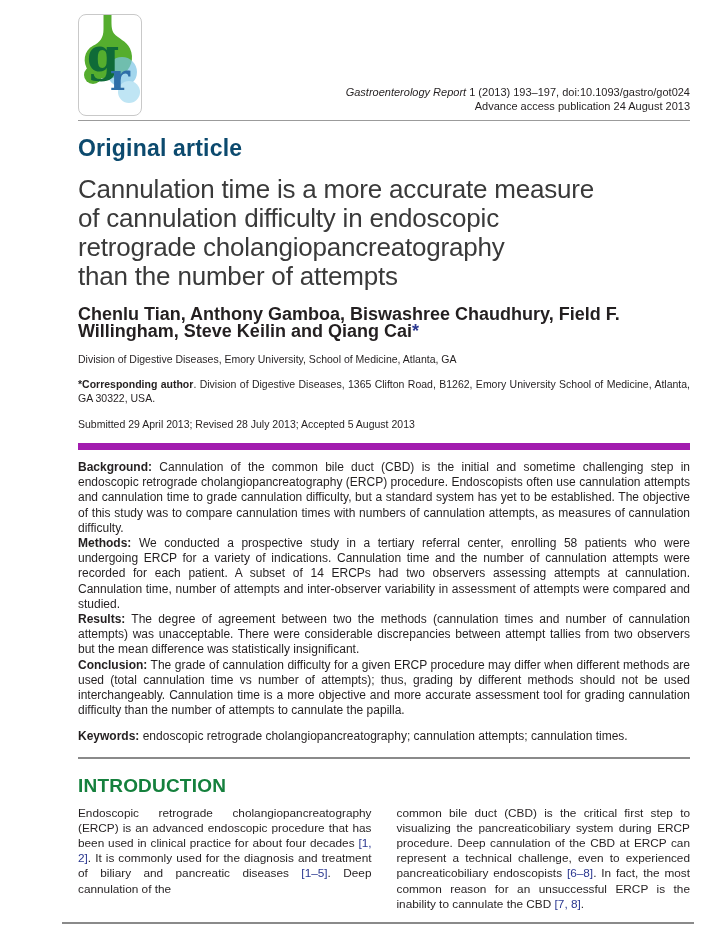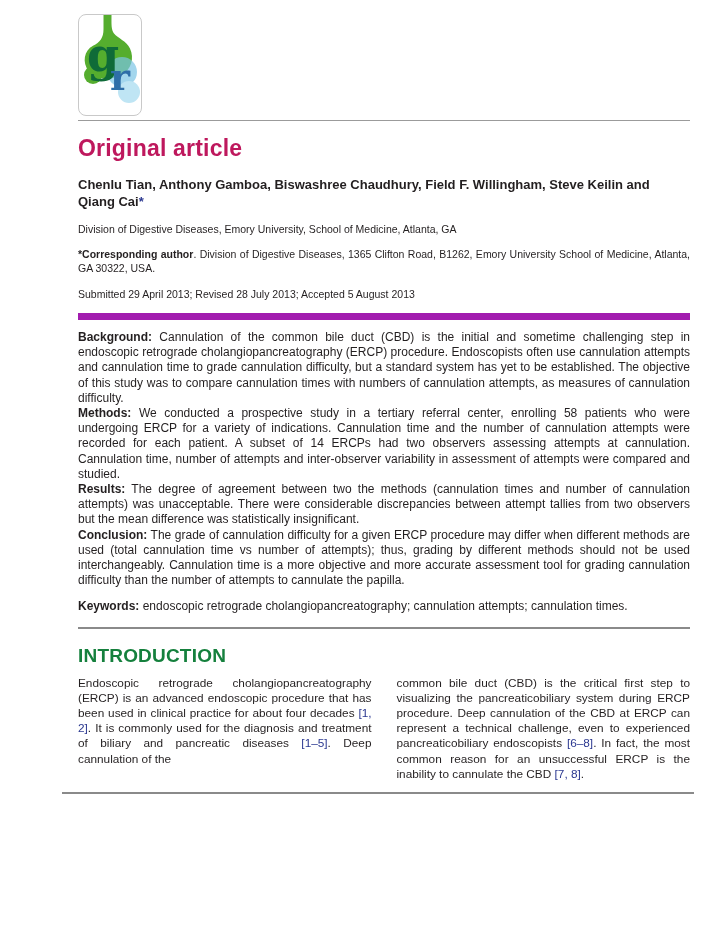--- a/index.html
+++ b/index.html
@@ -16,28 +16,28 @@
   .logo {
     width:62px; height:100px; border:1px solid #c9c9c9; border-radius:8px;
     background:#fff; overflow:hidden; flex:0 0 auto;
   }
   .citation { text-align:right; font-size:11px; line-height:14px; padding-bottom:3px; color:#231f20; }
   .citation .ital { font-style:italic; }
 
   hr.thin { border:none; border-top:1px solid #9b9b9b; margin:4px 0 0 0; }
 
   .kicker {
-    color:#be185d; font-size:23px; line-height:26px; font-weight:bold;
+    color:#0c4a6e; font-size:23px; line-height:26px; font-weight:bold;
     margin:14px 0 0 0; letter-spacing:0.2px;
   }
   .title {
     font-size:26px; line-height:29px; font-weight:normal; color:#3a3a3a;
     margin:14px 0 0 0; white-space:pre-line; letter-spacing:-0.2px;
   }
-  .authors { font-weight:bold; font-size:13px; line-height:17px; margin-top:15px; max-width:600px; }
+  .authors { font-weight:bold; font-size:18px; line-height:17px; margin-top:15px; max-width:600px; }
   .navy { color:#2b3890; }
   .affil { font-size:10.5px; line-height:13px; margin-top:13px; }
   .correspond { font-size:10.5px; line-height:13.5px; margin-top:12px; text-align:justify; }
   .dates { font-size:10.5px; line-height:13px; margin-top:13px; }
 
   .abstract {
     margin-top:12px; border-top:7px solid #a21caf; border-bottom:2px solid #8a8a8a;
     padding:10px 0 12px 0;
   }
   .abstract p { margin:0; font-size:12px; line-height:15.2px; text-align:justify; }
@@ -64,26 +64,34 @@
     <div class="logo">
       <svg viewBox="0 0 62 100" width="62" height="100">
         <path d="M24.5,0 L32.5,0 C32.5,9 32,14.5 35,18.5 C39,23.5 47,25.5 51,33.5 C55.5,43 52.5,54.5 42.5,60 C31,66 16.5,65 9.5,56 C3,47.5 5,35.5 14,30.8 C21,27.2 24.5,23 24.5,14 Z" fill="#55ad2e"></path>
         <ellipse cx="14" cy="60" rx="9" ry="9" fill="#55ad2e"></ellipse>
         <circle cx="43" cy="57" r="15" fill="#7cc5e6" opacity="0.7"></circle>
         <circle cx="50" cy="77" r="11" fill="#bfe5f4"></circle>
         <text x="24" y="56" font-size="46" font-family="'DejaVu Serif', serif" font-weight="bold" fill="#0f6b38" text-anchor="middle">g</text>
         <text x="41" y="75" font-size="38" font-family="'DejaVu Serif', serif" font-weight="bold" fill="#2e6ea8" text-anchor="middle">r</text>
       </svg>
     </div>
+    <div class="citation">
+      <div><span class="ital">Gastroenterology Report</span><span> 1 (2013) 193–197, doi:10.1093/gastro/got024</span></div>
+      <div>Advance access publication 24 August 2013</div>
+    </div>
   </header>
 
   <hr class="thin">
 
   <h1 class="kicker">Original article</h1>
 
+  <h2 class="title">Cannulation time is a more accurate measure
+of cannulation difficulty in endoscopic
+retrograde cholangiopancreatography
+than the number of attempts</h2>
 
   <div class="authors"><span>Chenlu Tian, Anthony Gamboa, Biswashree Chaudhury, Field F. Willingham, Steve Keilin and Qiang Cai</span><span class="navy">*</span></div>
 
   <div class="affil">Division of Digestive Diseases, Emory University, School of Medicine, Atlanta, GA</div>
 
   <div class="correspond">
     <div><b>*Corresponding author</b><span>. Division of Digestive Diseases, 1365 Clifton Road, B1262, Emory University School of Medicine, Atlanta, GA 30322, USA.</span></div>
   </div>
 
   <div class="dates">Submitted 29 April 2013; Revised 28 July 2013; Accepted 5 August 2013</div>

